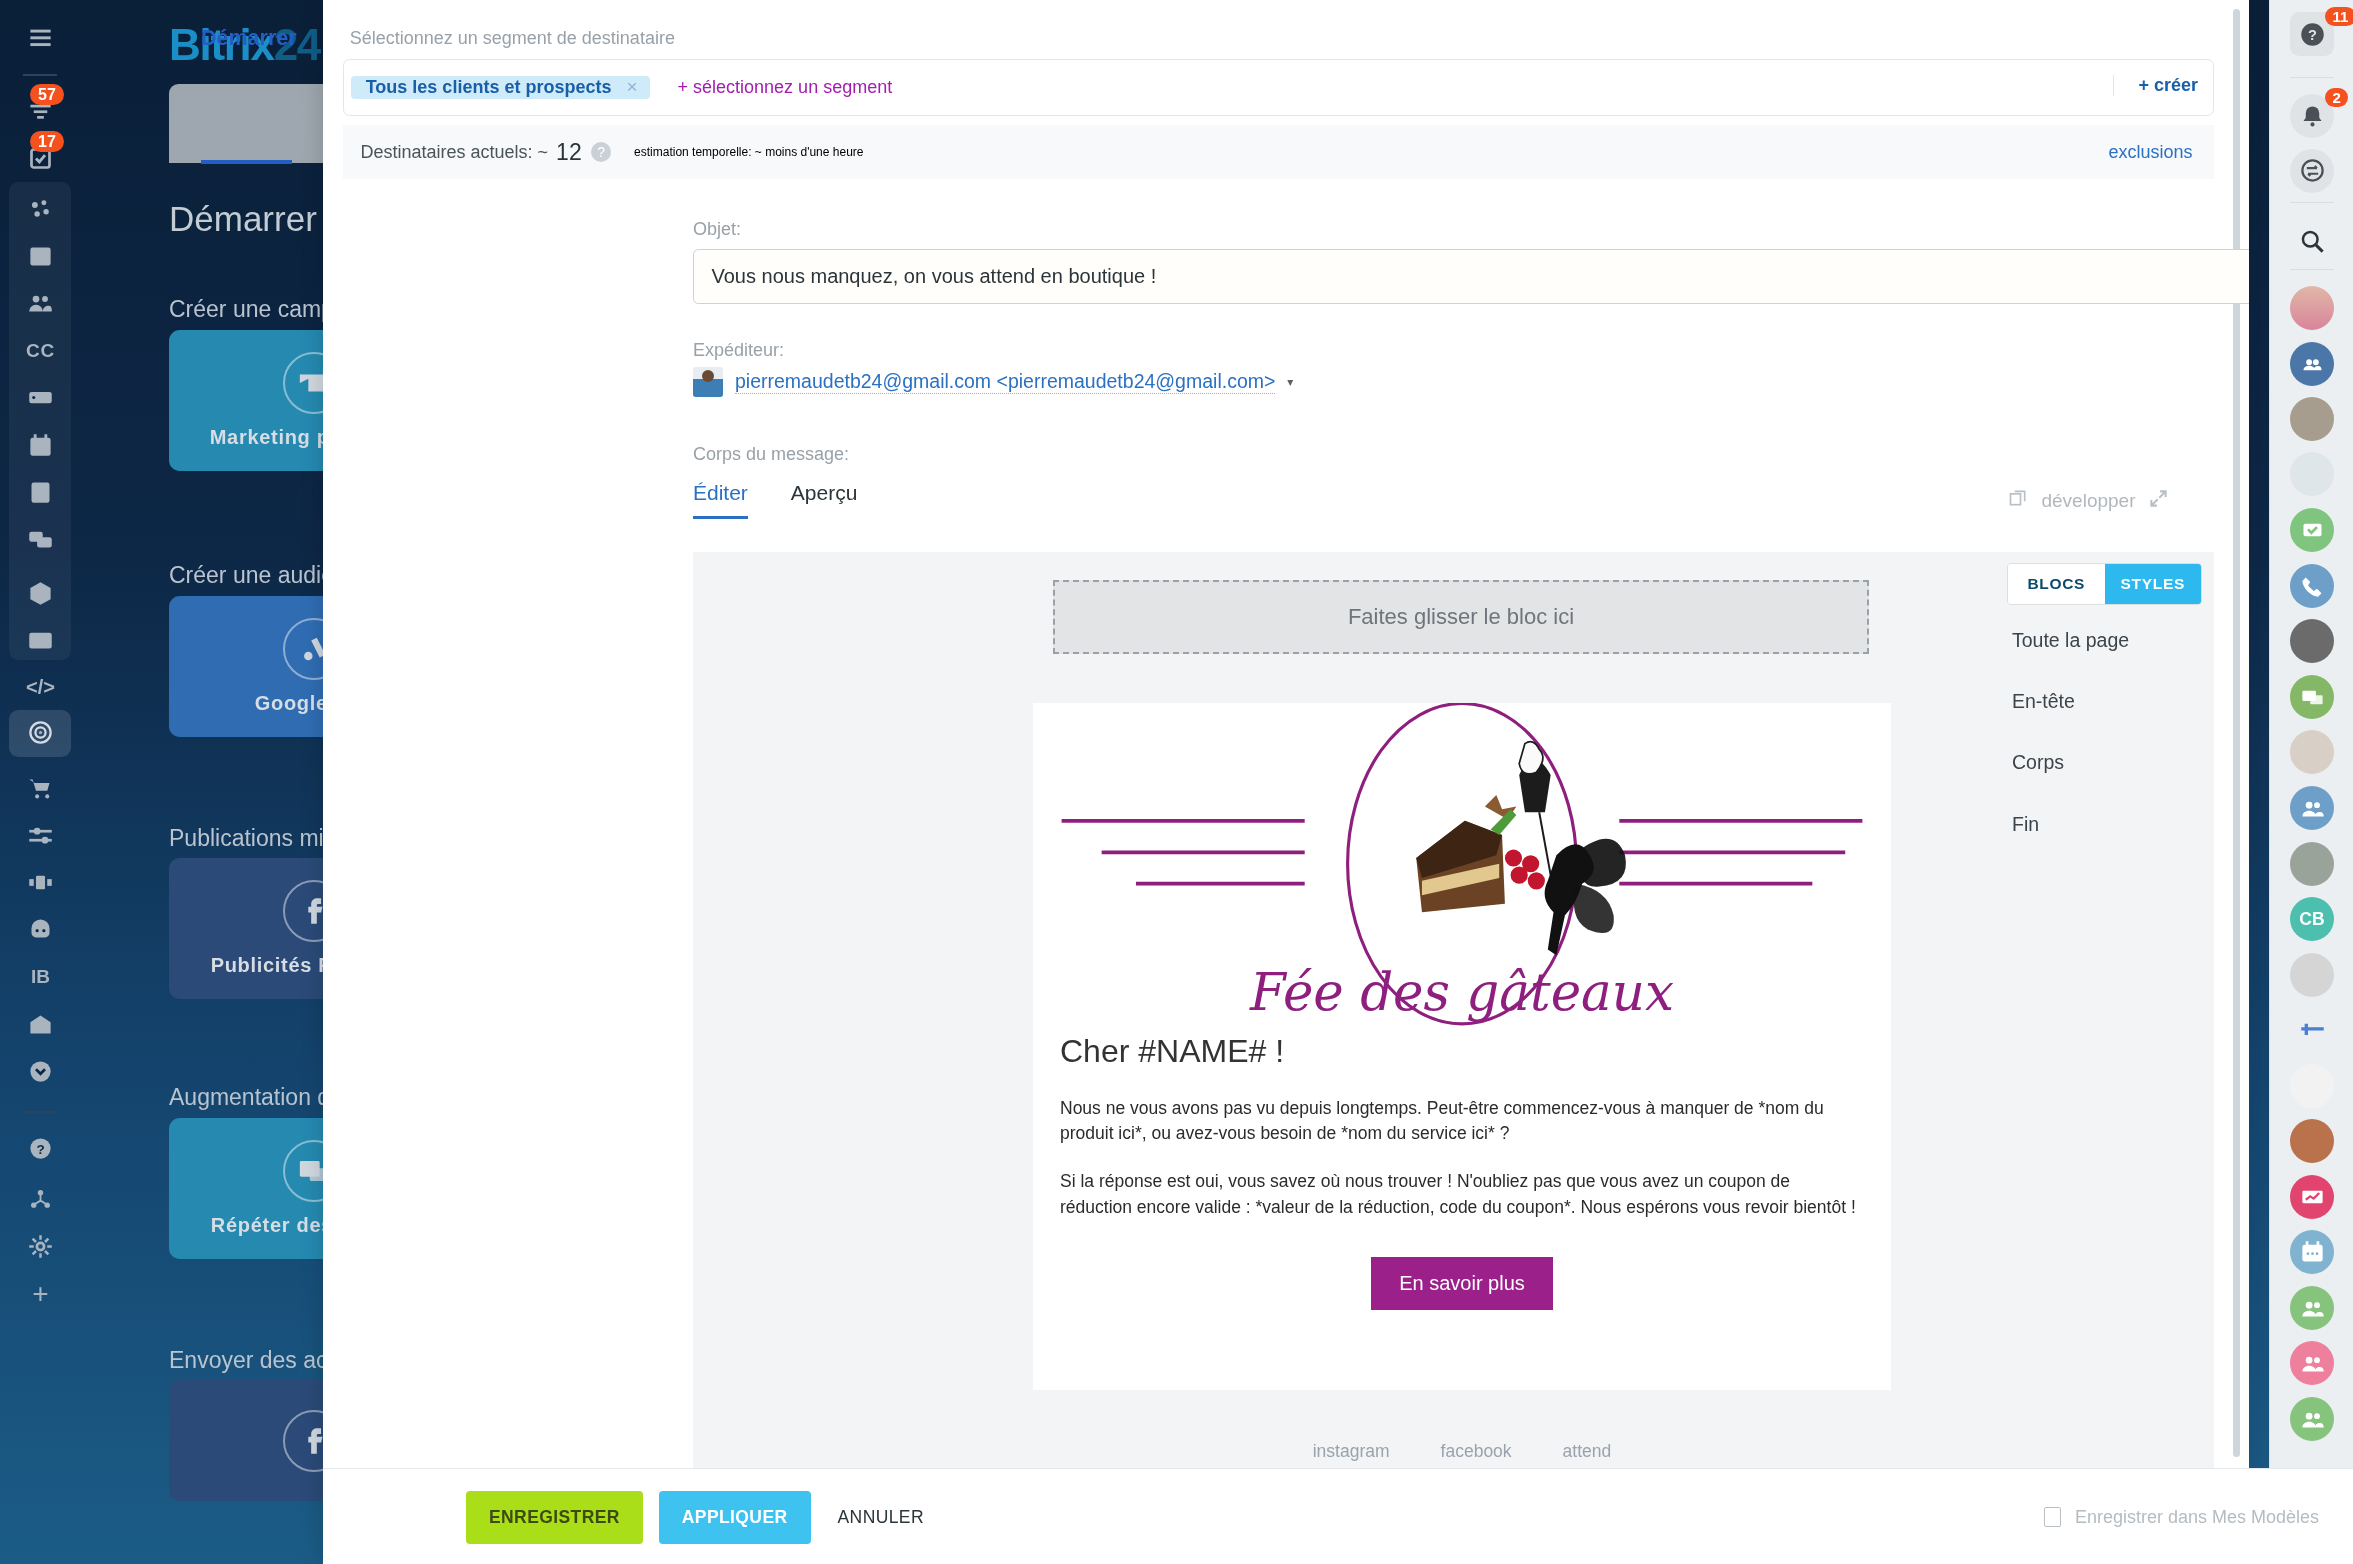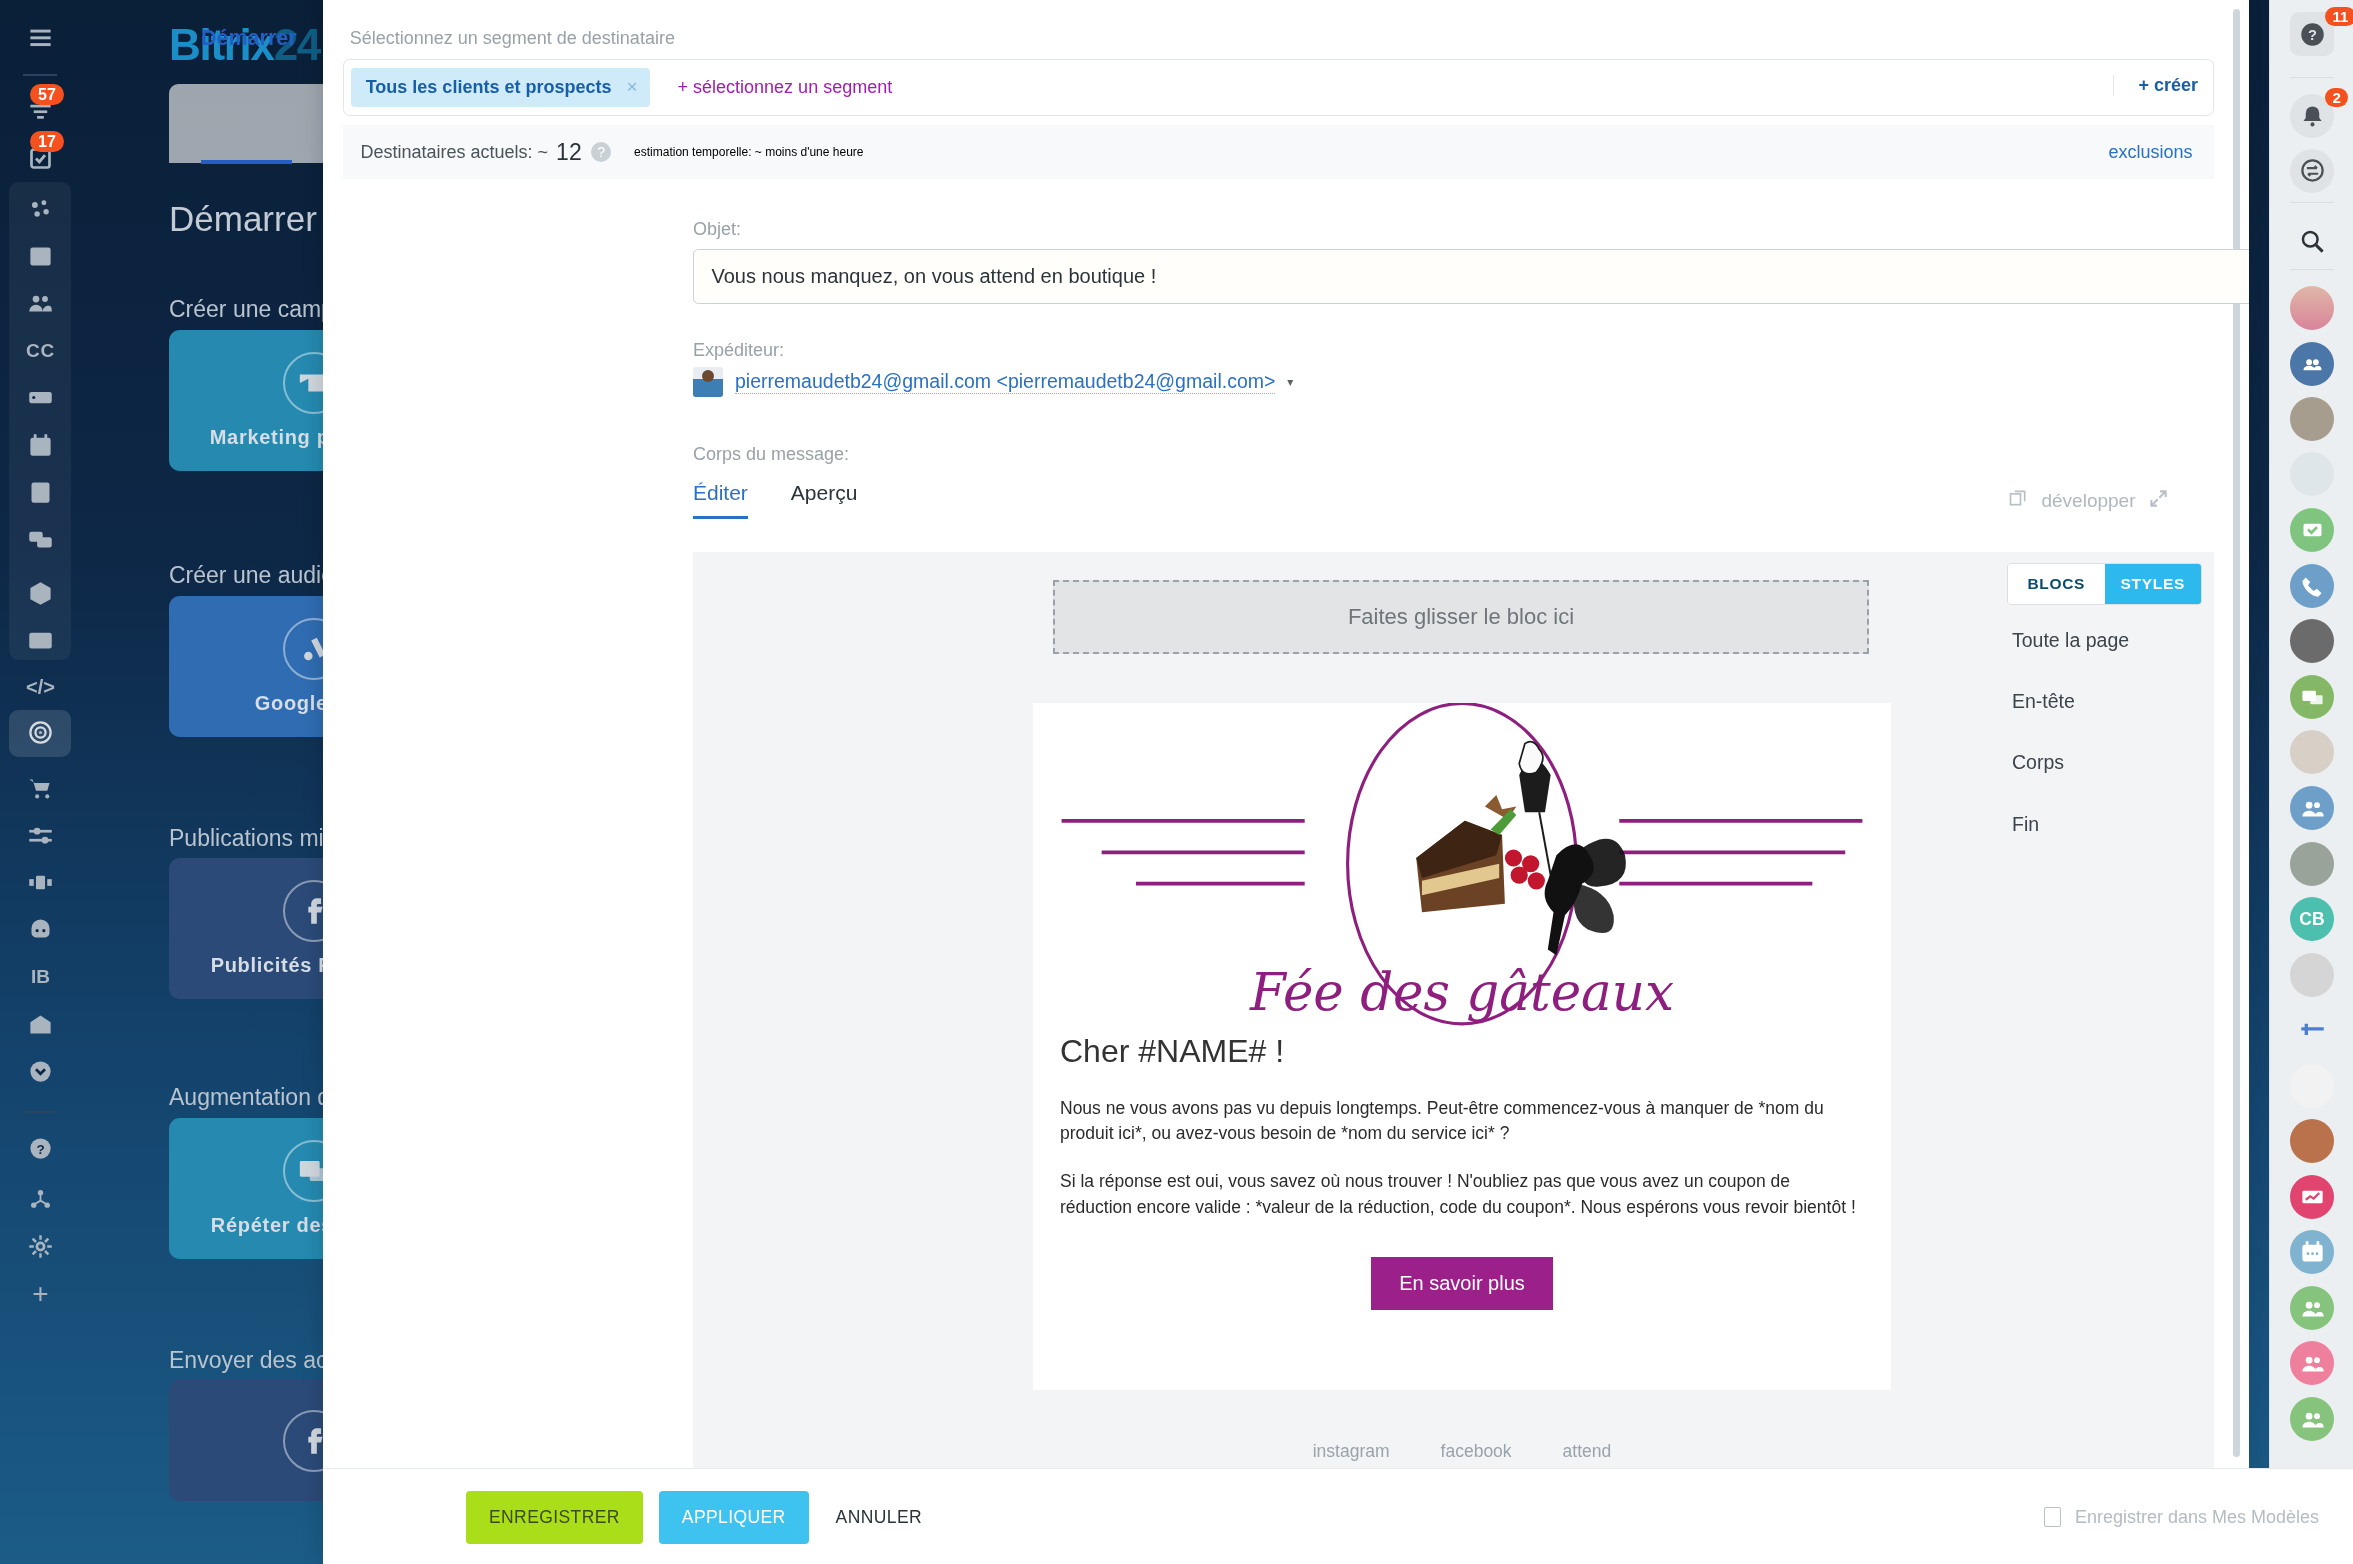--- a/index.html
+++ b/index.html
@@ -45,21 +45,21 @@
   
   #modal{ position:absolute; left:323px; top:0; width:1926px; height:1565px; background:#fff; box-shadow:-4px 0 17.5px rgba(0,0,0,.12); }
   #modal-body{ position:absolute; left:0; top:0; right:0; bottom:97px; overflow:hidden; }
   #modal-scroll{ position:absolute; right:9.4px; top:9.4px; width:6.7px; height:1448px; background:#cfd6db; border-radius:4px;}
 
   .lbl{ color:#98a1a8; font-size:18px; }
 
   #seg-panel{ position:absolute; left:20px; top:5.4px; right:35px; }
   #seg-title{ padding:23px 6.7px 9.4px 6.7px; }
   #seg-box{ position:relative; border:1.3px solid #e2e6e9; border-radius:6.7px; height:57px; background:#fff; display:flex; align-items:center; padding:0 6.7px; }
-  .chip{ background:#cfeaf9; border-radius:4px; height:39px; display:flex; align-items:center; padding:0 12px 0 15px; gap:15px; }
+  .chip{ background:#cfeaf9; border-radius:4px; height:23px; display:flex; align-items:center; padding:0 12px 0 15px; gap:15px; }
   .chip-label{ color:#185fa8; font-size:18px; font-weight:700; }
   .chip-x{ color:#8fb6d6; font-size:19px; }
   #seg-add{ color:#a21caf; font-size:18px; font-weight:400; margin-left:28px; }
   #seg-create{ position:absolute; right:15px; top:15px; color:#185fa8; font-size:18px; font-weight:700; padding-left:24px; border-left:1.3px solid #e2e6e9; }
   #recip-bar{ position:relative; margin-top:9.4px; background:#f7f9fb; height:54px; display:flex; align-items:center; padding:0 17.5px; }
   #recip-label{ color:#4a5459; font-size:18px; }
   #recip-count{ color:#2b3439; font-size:23px; margin-left:8px; }
   #recip-help{ width:20px;height:20px;border-radius:50%;background:#c9d1d7;color:#fff;font-size:14px;display:flex;align-items:center;justify-content:center;margin-left:9.4px;}
   #recip-est{ color:#000000; font-size:12px; margin-left:23px;text-align:right; }
   #exclusions{ position:absolute; right:21.5px; color:#2a71c4; font-size:18px; }
@@ -98,21 +98,21 @@
 
   #styles-panel{ width:222px; background:#f3f4f6; position:relative; }
   #bs-toggle{ position:absolute; left:15px; top:10.8px; width:195px; height:42px; border:1.3px solid #dcdfe2; border-radius:4px; display:flex; overflow:hidden; }
   #bs-toggle div{ flex:1; display:flex;align-items:center;justify-content:center; font-size:15.5px; font-weight:700; letter-spacing:0.7px;}
   #bs-blocs{ background:#fff; color:#0c4a6e; }
   #bs-styles{ background:#2db8ee; color:#fff; }
   .style-item{ position:absolute; left:20px; font-size:19.5px; color:#3c444b; }
 
   
   #footer{ position:absolute; left:323px; right:0; bottom:0; height:97px; background:#fff; border-top:1.3px solid #e6eaed; display:flex; align-items:center; padding:0 35px; }
-  .btn{ height:53px; border-radius:4px; display:flex;align-items:center;justify-content:center; font-size:17.5px; font-weight:400; letter-spacing:0.4px; padding:0 23px; }
+  .btn{ height:53px; border-radius:4px; display:flex;align-items:center;justify-content:center; font-size:17.5px; font-weight:700; letter-spacing:0.4px; padding:0 23px; }
   #btn-save{ background:#aade18; color:#3c4b10; margin-left:108px; }
   #btn-apply{ background:#3ec2f0; color:#fff; margin-left:16px; }
   #btn-cancel{ color:#2b3439; font-size:17.5px; margin-left:27px; letter-spacing:0.4px;}
   #tpl-check{ margin-left:auto; display:flex; align-items:center; gap:13.5px; color:#b4bcc2; font-size:18px; }
   #tpl-box{ width:17.5px;height:20px;border:1.3px solid #b8c0c6; border-radius:2px; }
 </style>
 </head>
 <body>
 
 <div id="bg-app">

